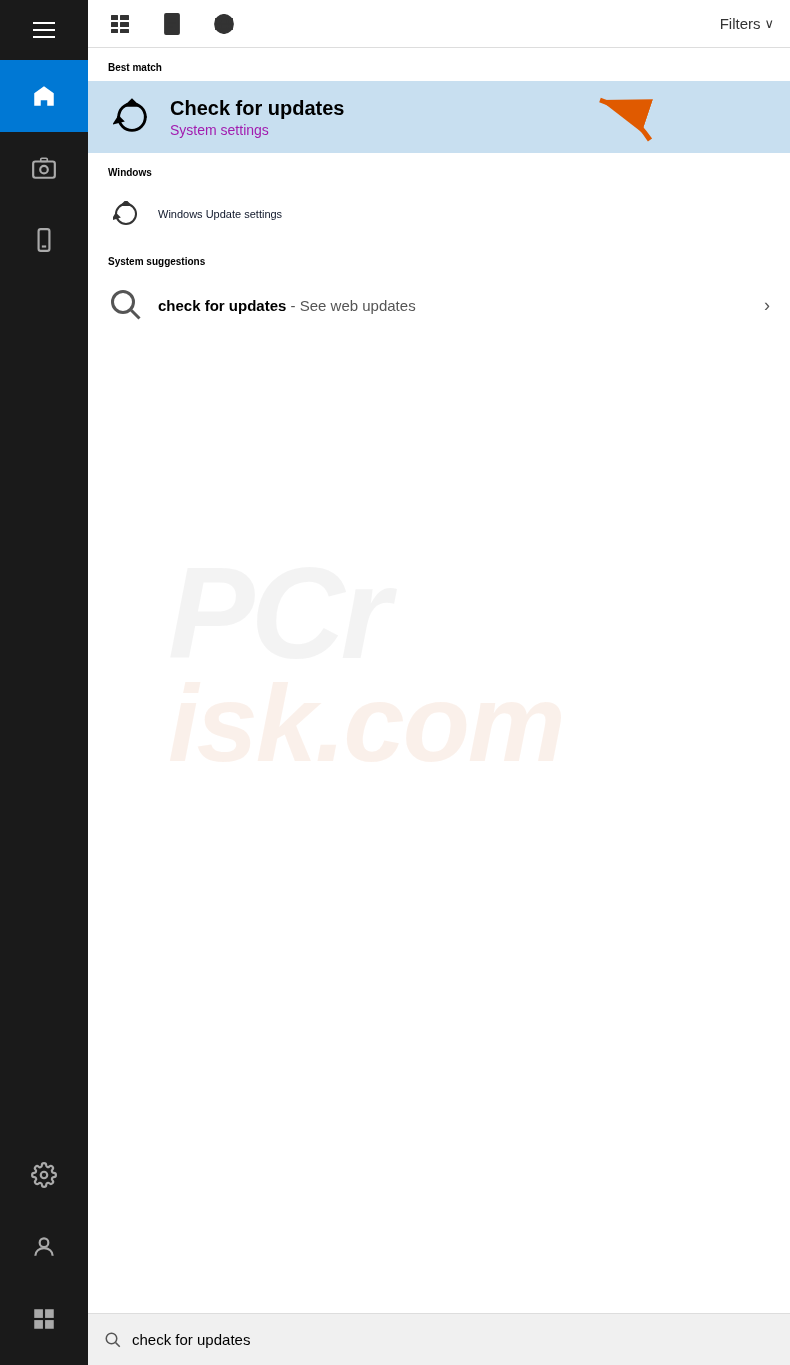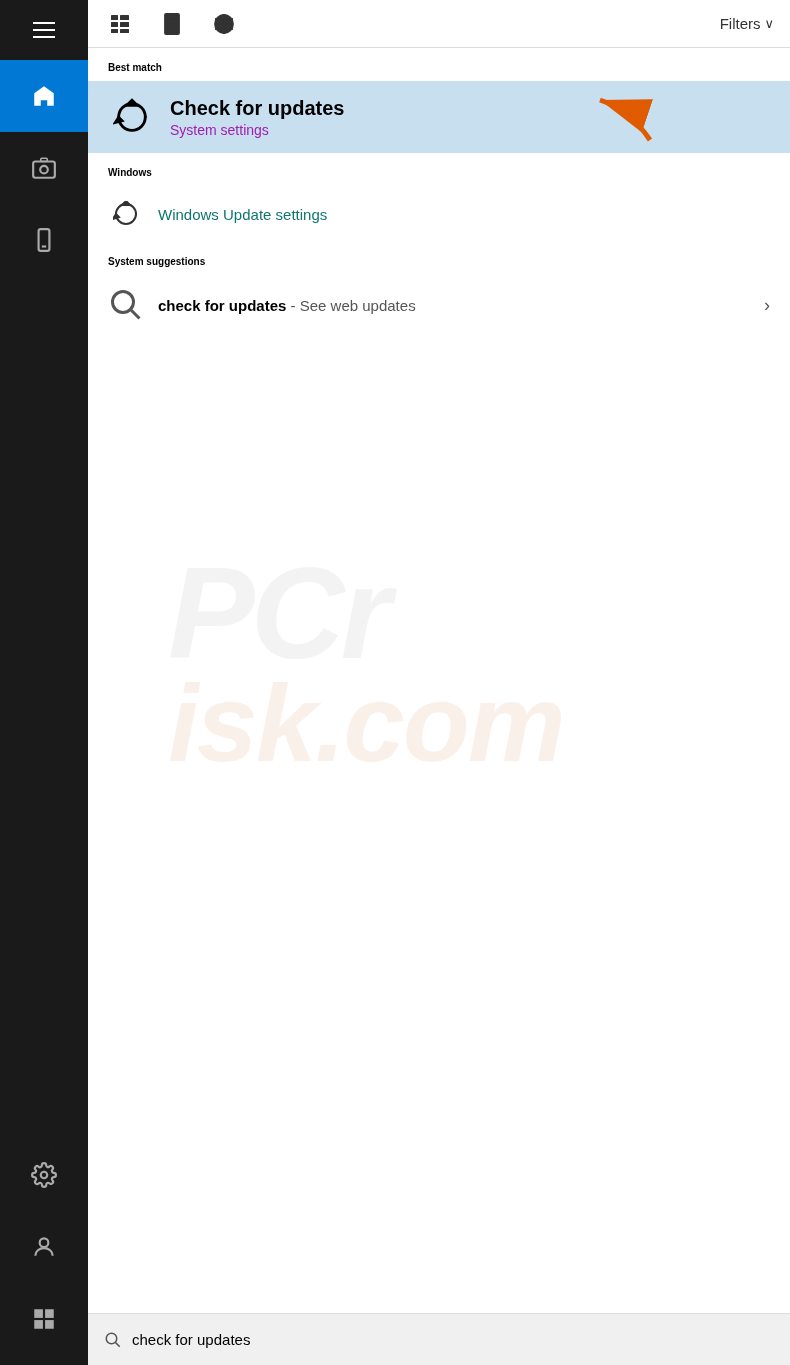--- a/index.html
+++ b/index.html
@@ -223,22 +223,22 @@
 
     .settings-icon svg {
       width: 26px;
       height: 26px;
       fill: none;
       stroke: #333;
       stroke-width: 2;
     }
 
     .settings-label {
-      font-size: 15px;
-      color: #0f766e;
+      font-size: 11px;
+      color: #0f172a;
     }
 
     
     .suggestion-item {
       display: flex;
       align-items: center;
       padding: 12px 20px;
       cursor: pointer;
       min-height: 52px;
       position: relative;

